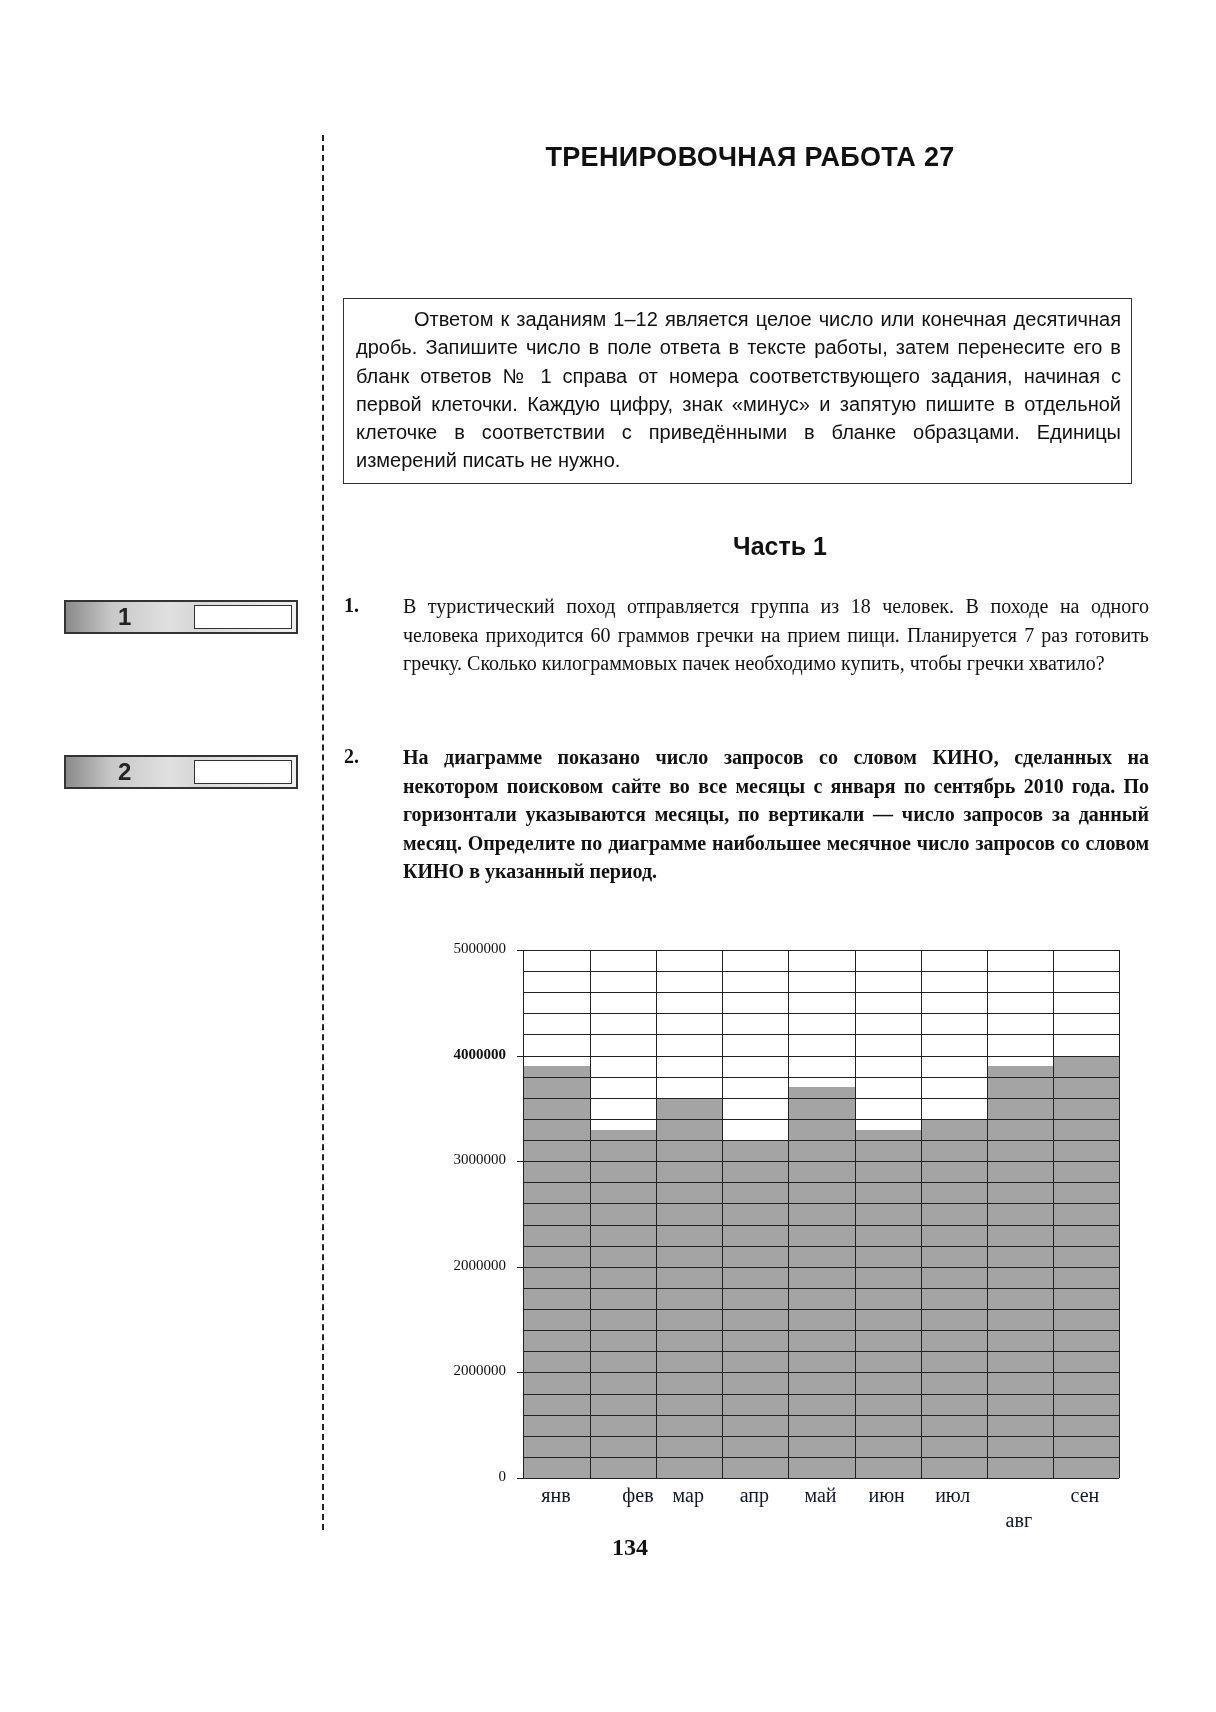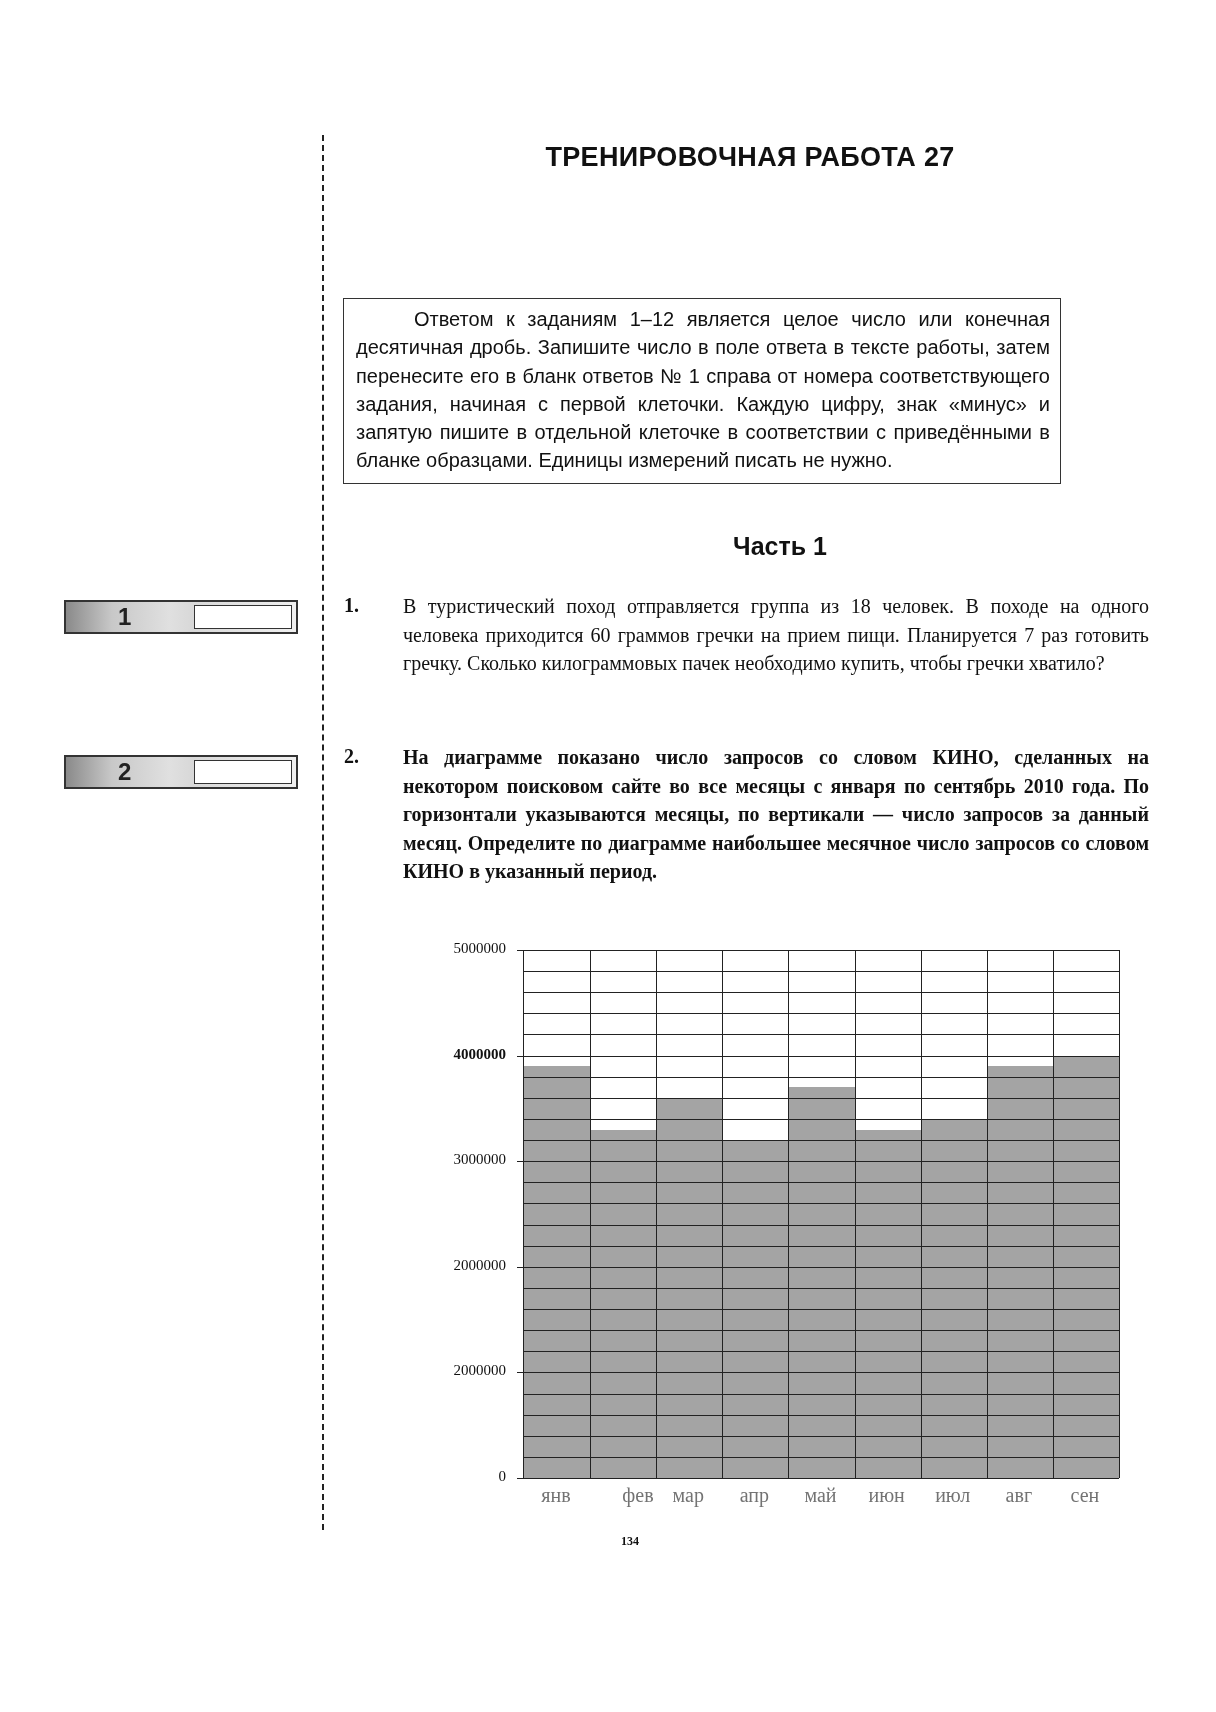--- a/index.html
+++ b/index.html
@@ -6,21 +6,21 @@
   body { width: 1216px; height: 1712px; position: relative; overflow: hidden; color: #111; }
   .cutline {
     position: absolute; left: 322px; top: 135px; width: 0; height: 1395px;
     border-left: 2px dashed #222;
   }
   .title {
     position: absolute; left: 340px; top: 142px; width: 820px; text-align: center;
     font-family: "Liberation Sans", sans-serif; font-weight: bold; font-size: 27px; letter-spacing: 0.3px;
   }
   .instr-box {
-    position: absolute; left: 343px; top: 298px; width: 718px; height: 186px;
+    position: absolute; left: 343px; top: 298px; width: 789px; height: 186px;
     border: 1.5px solid #333; box-sizing: border-box; padding: 6px 10px 0 12px;
     font-family: "Liberation Sans", sans-serif; font-size: 20px; line-height: 28.3px;
     text-align: justify; text-indent: 58px;
   }
   .part-title {
     position: absolute; left: 640px; top: 532px; width: 280px; text-align: center;
     font-family: "Liberation Sans", sans-serif; font-weight: bold; font-size: 25px;
   }
   .task-num {
     position: absolute; font-family: "Liberation Serif", serif; font-weight: bold; font-size: 20px;
@@ -51,25 +51,25 @@
   .bar { position: absolute; bottom: 0; background: #a4a4a4; }
   .hgrid { position: absolute; left: 0; right: 0; height: 0; border-top: 1.3px solid #222; }
   .vgrid { position: absolute; top: 0; bottom: 0; width: 0; border-left: 1.3px solid #222; }
   .ytick {
     position: absolute; left: 0; width: 106px; text-align: right;
     font-family: "Liberation Serif", serif; font-size: 15px; color: #111;
   }
   .ytick-mark { position: absolute; left: 117px; width: 6px; height: 0; border-top: 1.3px solid #222; }
   .xlabel {
     position: absolute; top: 554px; width: 66px; text-align: center;
-    font-family: "Liberation Serif", serif; font-size: 20px; color: #737373;
+    font-family: "Liberation Serif", serif; font-size: 20px; color: #0f172a;
   }
   .page-num {
     position: absolute; left: 580px; top: 1534px; width: 100px; text-align: center;
-    font-family: "Liberation Serif", serif; font-weight: bold; font-size: 12px;
+    font-family: "Liberation Serif", serif; font-weight: bold; font-size: 24px;
   }
 </style>
 </head>
 <body>
 
 <div class="cutline"></div>
 
 <div class="title">ТРЕНИРОВОЧНАЯ РАБОТА 27</div>
 
 <div class="instr-box">Ответом к заданиям 1–12 является целое число или конечная десятичная дробь. Запишите число в поле ответа в тексте работы, затем перенесите его в бланк ответов № 1 справа от номера соответствующего задания, начиная с первой клеточки. Каждую цифру, знак «минус» и запятую пишите в отдельной клеточке в соответствии с приведёнными в бланке образцами. Единицы измерений писать не нужно.</div>
@@ -149,17 +149,17 @@
     <div class="ytick-mark" style="top: 125.6px;"></div>
     <div class="ytick" style="top: 10px;">5000000</div>
     <div class="ytick-mark" style="top: 20px;"></div>
     <div class="xlabel" style="left: 123.056px;">янв</div>
     <div class="xlabel" style="left: 205px;">фев</div>
     <div class="xlabel" style="left: 255.278px;">мар</div>
     <div class="xlabel" style="left: 321.389px;">апр</div>
     <div class="xlabel" style="left: 387.5px;">май</div>
     <div class="xlabel" style="left: 453.611px;">июн</div>
     <div class="xlabel" style="left: 519.722px;">июл</div>
-    <div class="xlabel" style="left: 585.833px;">авг</div>
+    <div class="xlabel" style="left: 585.833px; margin-top: 25px;">авг</div>
     <div class="xlabel" style="left: 651.944px;">сен</div>
   </div>
 
 <div class="page-num">134</div>
 
 </body></html>

